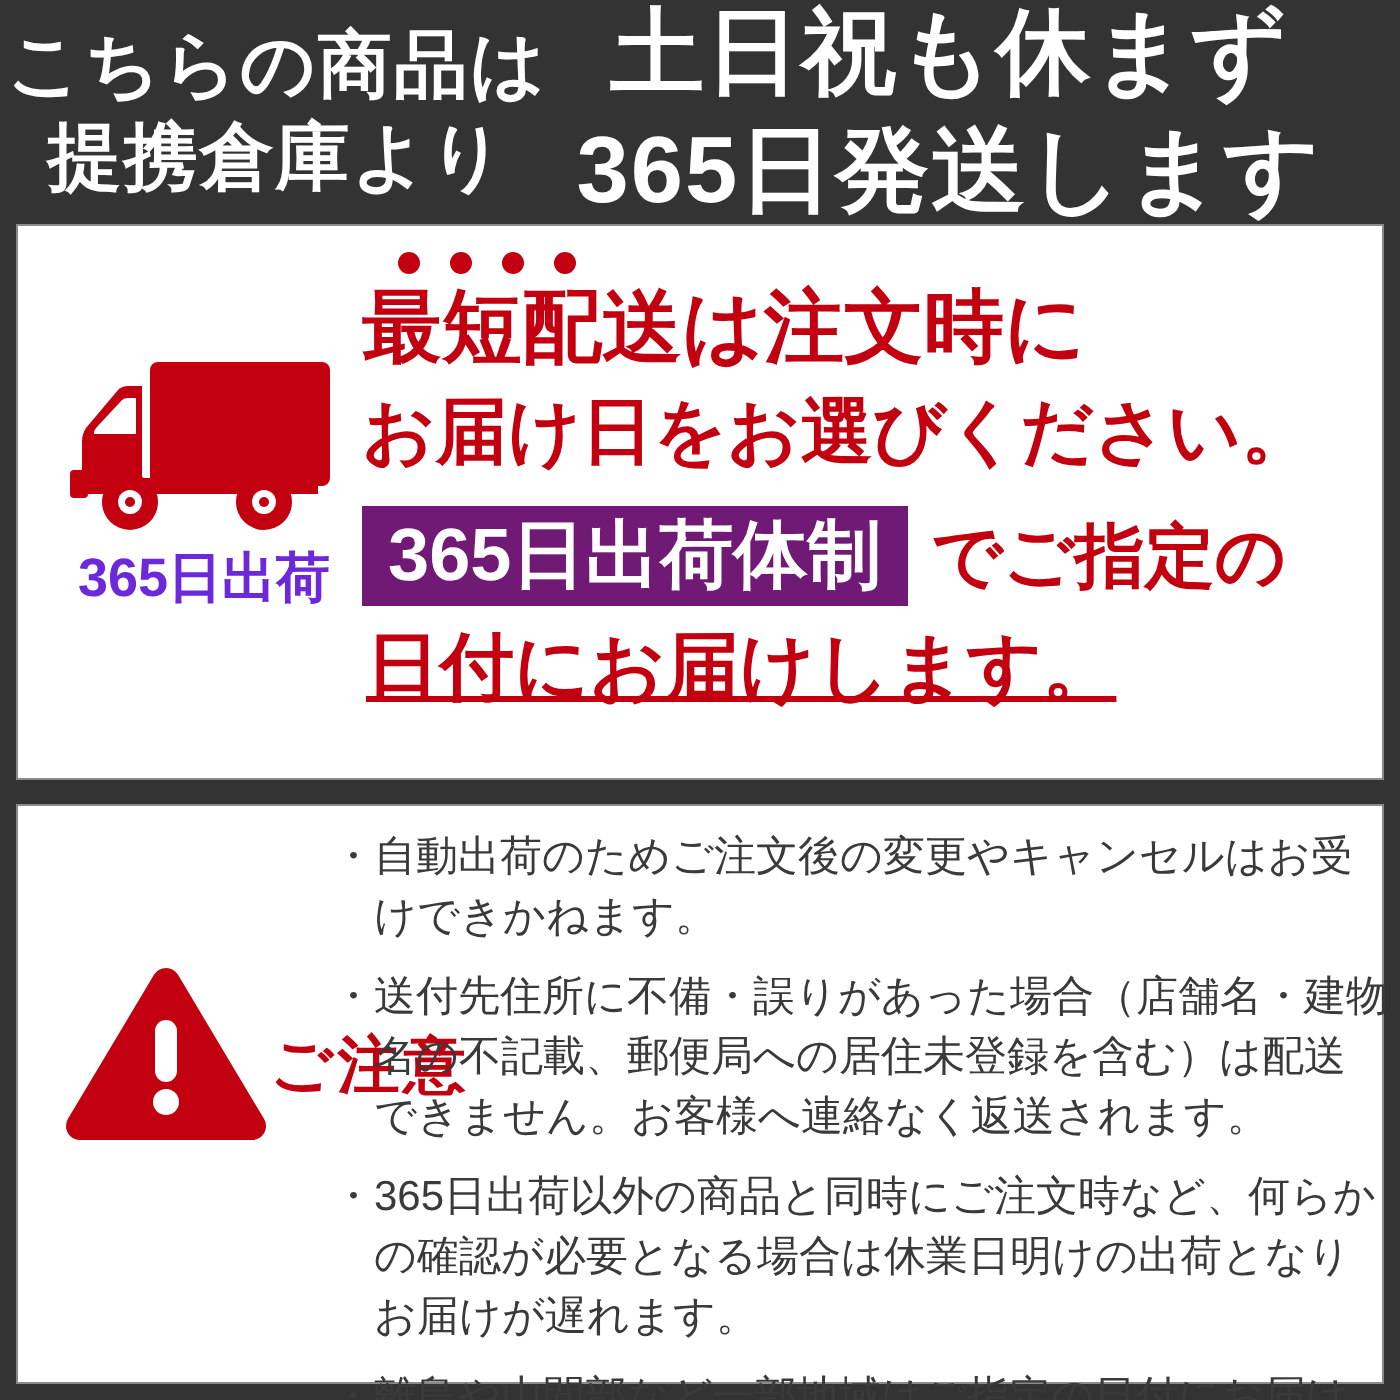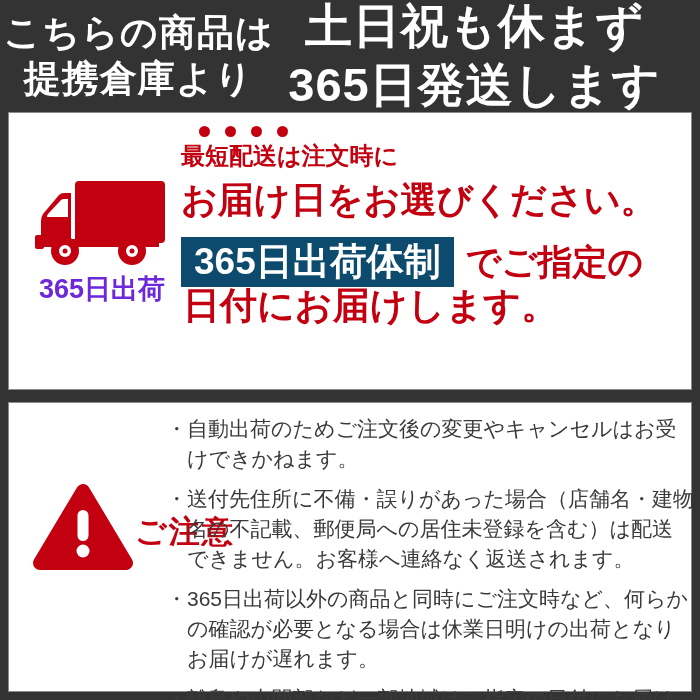--- a/index.html
+++ b/index.html
@@ -35,29 +35,29 @@
   .truck-label{
     margin-top:4px;color:#6d28d9;font-size:27px;font-weight:bold;white-space:nowrap;
   }
 
   .ship-content{
     position:absolute;left:172px;top:12px;width:505px;
     color:#c2000f;
   }
   .dots{display:flex;gap:15px;margin-left:18px;height:12px;align-items:center;}
   .dot{width:11px;height:11px;border-radius:50%;background:#c2000f;display:inline-block;}
-  .ship-line1{font-size:24px;font-weight:bold;line-height:1.0;margin-top:7px;white-space:nowrap;}
+  .ship-line1{font-size:40px;font-weight:bold;line-height:1.0;margin-top:7px;white-space:nowrap;}
   .ship-line2{font-size:36px;font-weight:bold;line-height:1.0;margin-top:14px;white-space:nowrap;}
   .highlight-row{display:flex;align-items:center;margin-top:19px;}
   .highlight-box{
-    background:#0c4a6e;color:#ffffff;font-size:37px;font-weight:bold;
+    background:#701a75;color:#ffffff;font-size:37px;font-weight:bold;
     padding:6px 13px 7px 13px;line-height:1.0;white-space:nowrap;
   }
   .after-highlight{font-size:35px;font-weight:bold;margin-left:12px;white-space:nowrap;}
-  .ship-line3{font-size:37px;font-weight:bold;line-height:1.0;margin-left:2px;white-space:nowrap;}
+  .ship-line3{font-size:37px;font-weight:bold;line-height:1.0;margin-top:12px;margin-left:2px;white-space:nowrap;text-decoration:underline;}
 
   .ship-note{
     position:absolute;left:0;bottom:6px;width:100%;
     text-align:center;color:#3a3a3a;font-size:20.5px;font-weight:500;white-space:nowrap;
   }
 
   
   .caution-col{
     position:absolute;left:22px;top:76px;width:132px;
     display:flex;align-items:center;

